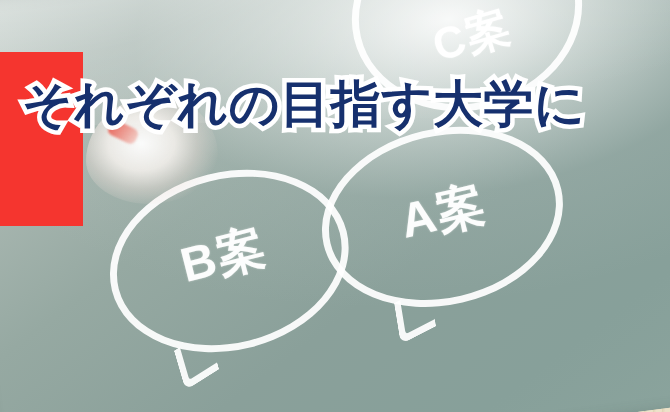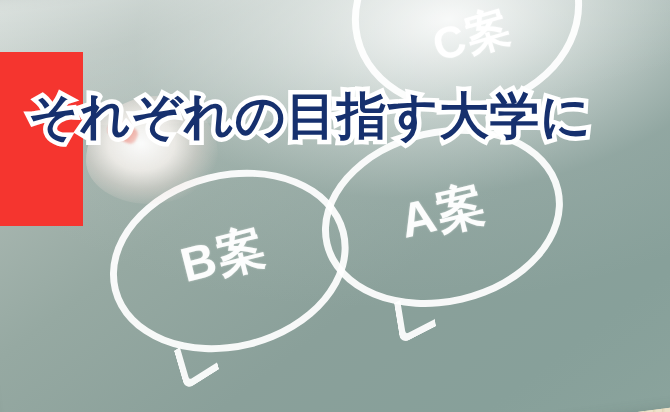--- a/index.html
+++ b/index.html
@@ -194,24 +194,23 @@
   .red-block {
     position: absolute;
     left: 0; top: 52px;
     width: 83px; height: 174px;
     background: #f5352f;
   }
 
   
   .headline {
     position: absolute;
-    left: 28px;
+    left: 22px;
     top: 70px;
     width: 620px;
-    margin-top: 12px;
   }
   .headline-line {
     font-size: 50px;
     font-weight: bold;
     line-height: 68px;
     letter-spacing: 0.5px;
     color: #16306e;
     white-space: nowrap;
     -webkit-text-stroke: 9px #ffffff;
     paint-order: stroke fill;

